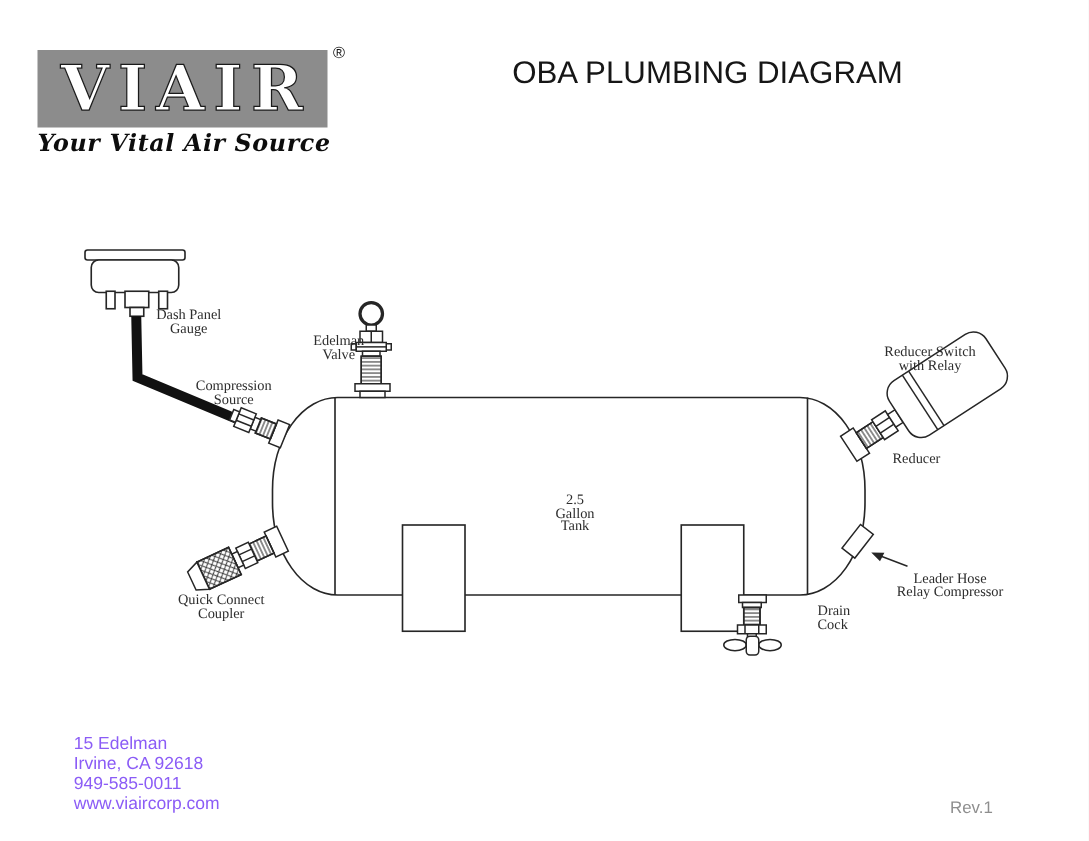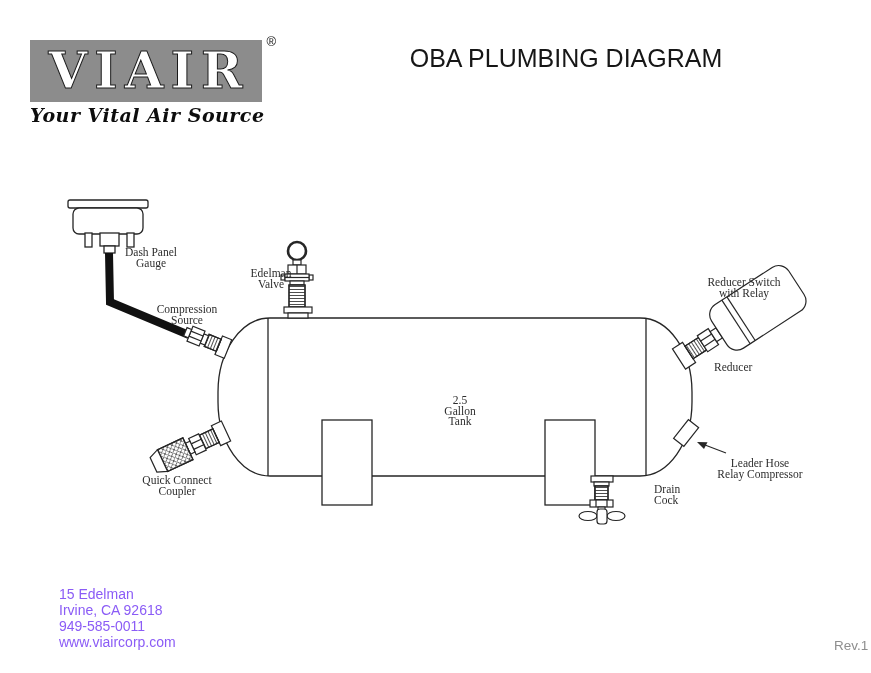--- a/index.html
+++ b/index.html
@@ -31,21 +31,21 @@
   
   .title-block{position:absolute;left:266px;top:46px;width:600px;text-align:center;color:#161616;}
   .title-pn{font-size:25px;line-height:24px;}
   .title-main{font-size:25px;line-height:24px;}
   .title-sub{font-size:13.5px;line-height:16px;margin-top:3px;color:#222;}
   
   .lbl{position:absolute;font-size:11.5px;line-height:10.5px;color:#2d2d2d;white-space:nowrap;font-family:Liberation Serif, serif;}
   .lbl.center{transform:translateX(-50%);text-align:center;}
   
   .footer-address{position:absolute;left:33px;top:586px;font-size:14px;line-height:16px;color:#8b5cf6;margin-left:26px;}
-  .revision{position:absolute;left:834px;top:638px;font-size:13.5px;color:#8e8e8e;}
+  .revision{position:absolute;left:760px;top:638px;font-size:13.5px;color:#8e8e8e;}
   svg.art{position:absolute;left:0;top:0;}
 </style>
 </head>
 <body>
 
 <div class="page">
 
   <div class="logo-block">
     <div class="logo-box">
       <span class="logo-word">VIAIR</span>

